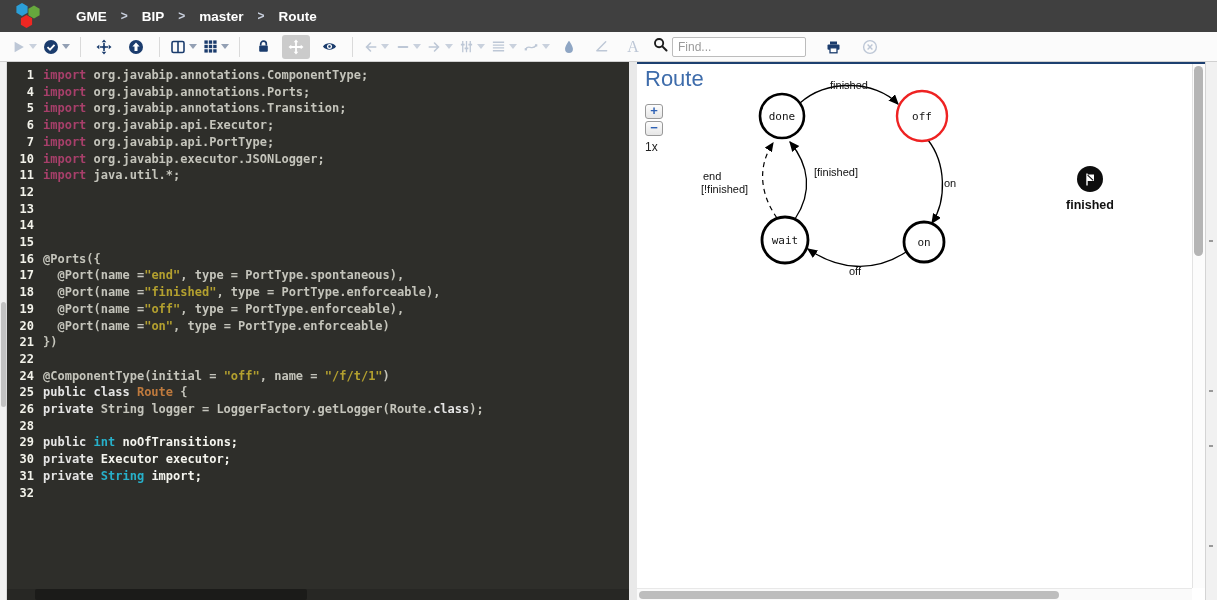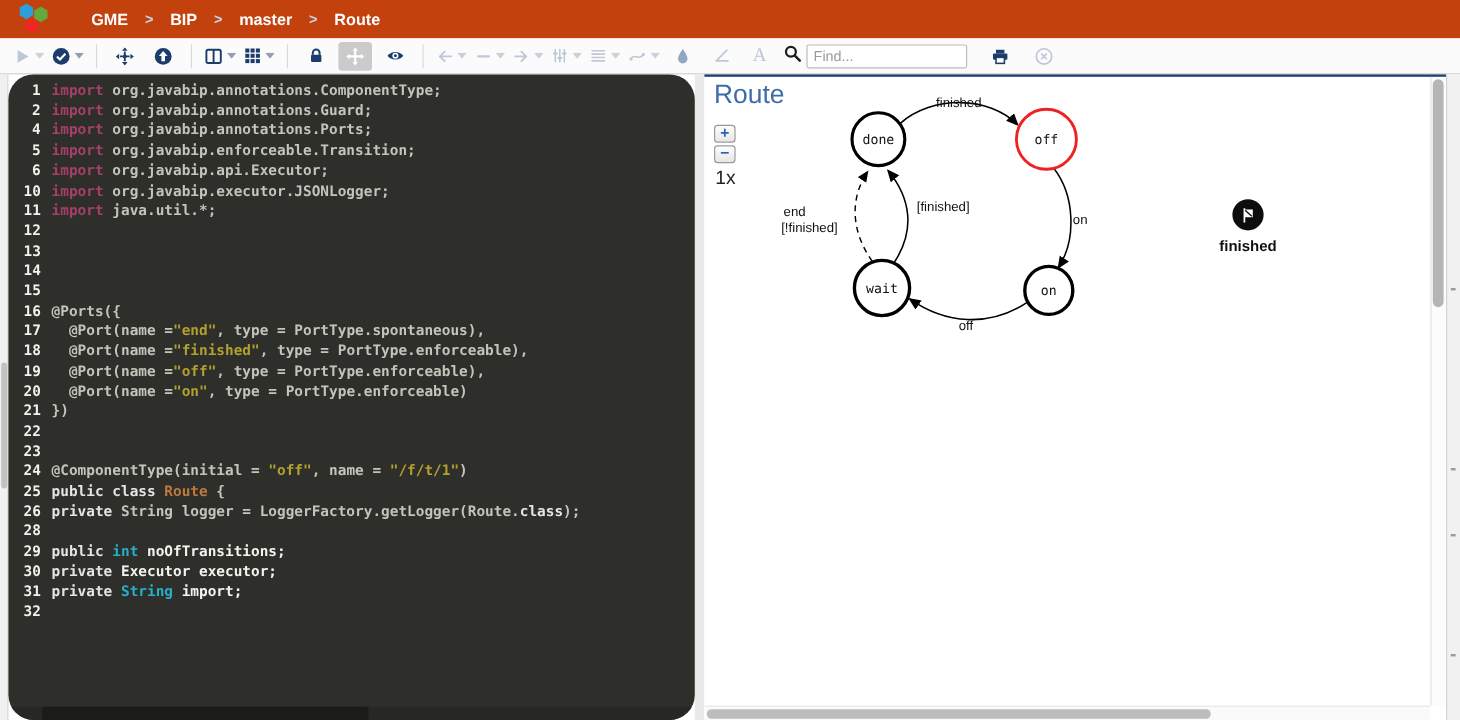--- a/index.html
+++ b/index.html
@@ -5,21 +5,21 @@
   * { box-sizing: border-box; }
   html,body { margin:0; padding:0; }
   body {
     width:1217px; height:600px; overflow:hidden;
     font-family:"Liberation Sans", sans-serif;
     background:#fff;
   }
 
   
   .nav {
-    height:32px; background:#c2410c; display:flex; align-items:center;
+    height:32px; background:#404040; display:flex; align-items:center;
     padding-left:12px; color:#fff;
   }
   .logo { width:34px; height:28px; margin-right:16px; }
   .crumb { font-size:13.5px; font-weight:600; margin:0 14px; cursor:default; }
   .crumb-sep { color:#c9d0de; font-size:12px; font-weight:700; }
 
   
   .toolbar {
     height:30px; background:#fbfbfb; border-bottom:1px solid #d0d0d0;
     display:flex; align-items:center; padding:0 8px;
@@ -42,21 +42,21 @@
   .find-input::placeholder { color:#9a9a9a; }
 
   
   .main { display:flex; height:538px; }
 
   .mini-scroll { width:7px; background:#f1f1f1; border-right:1px solid #dadada; position:relative; }
   .mini-thumb { position:absolute; left:1px; width:5px; top:240px; height:105px;
                 background:#c2c2c2; border-radius:3px; }
 
   
-  .editor { width:572px; background:#2e2e2a; position:relative; overflow:hidden;border-radius:21px; }
+  .editor { width:622px; background:#2e2e2a; position:relative; overflow:hidden; }
   .code-lines {
     padding-top:5px;
     font-family:"DejaVu Sans Mono","Liberation Mono",monospace;
     font-size:12px; font-weight:bold; line-height:16.7px;
   }
   .cl { white-space:pre; }
   .ln { display:inline-block; width:27px; text-align:right; color:#f2f2ea; margin-right:9px; }
   .pl  { color:#c4c4bb; }
   .imp { color:#a73f6a; }
   .kw  { color:#e5e5e5; }
@@ -70,21 +70,21 @@
 
   .gutter { width:8px; background:#e9e9e9; }
 
   
   .panel { flex:1; position:relative; background:#fff; border-top:2px solid #1d4070; overflow:hidden; }
   .panel-title { position:absolute; left:8px; top:2px; font-size:22px; color:#3e6cab; font-weight:500; }
   .zoomctrl { position:absolute; left:8px; top:40px; }
   .zbtn { width:18px; height:15px; border:1px solid #999; border-radius:3px;
           background:linear-gradient(#fdfdfd,#e6e6e6); color:#2f62b5; font-weight:bold;
           font-size:13px; line-height:12px; text-align:center; margin-bottom:2px; cursor:pointer; }
-  .zlevel { font-size:16px; color:#222; margin-top:4px;text-align:right; }
+  .zlevel { font-size:12px; color:#222; margin-top:4px; }
 
   .diagram-svg { position:absolute; left:0; top:0; }
   .state-label { font-family:"DejaVu Sans Mono","Liberation Mono",monospace; font-size:11px; fill:#111; }
   .edge-label { font-family:"Liberation Sans",sans-serif; font-size:11px; fill:#111; }
 
   .port { position:absolute; left:424px; top:102px; width:58px; text-align:center; }
   .port-circle { width:26px; height:26px; border-radius:50%; background:#0d0d0d; margin:0 auto;
                  display:flex; align-items:center; justify-content:center; }
   .port-label { font-weight:bold; font-size:12.5px; margin-top:6px; color:#111; }
 
@@ -307,38 +307,37 @@
 
 <div class="main">
 
   <div class="mini-scroll">
     <div class="mini-thumb"></div>
   </div>
 
   <div class="editor">
     <div class="code-lines">
         <div class="cl"><span class="ln">1</span><span><span class="imp">import </span><span class="pl">org.javabip.annotations.ComponentType;</span></span></div>
-        <div class="cl"><span class="ln">2</span><span><span class="imp">import </span><span class="pl">org.javabip.annotations.Guard;</span></span></div>
         <div class="cl"><span class="ln">4</span><span><span class="imp">import </span><span class="pl">org.javabip.annotations.Ports;</span></span></div>
-        <div class="cl"><span class="ln">5</span><span><span class="imp">import </span><span class="pl">org.javabip.enforceable.Transition;</span></span></div>
+        <div class="cl"><span class="ln">5</span><span><span class="imp">import </span><span class="pl">org.javabip.annotations.Transition;</span></span></div>
         <div class="cl"><span class="ln">6</span><span><span class="imp">import </span><span class="pl">org.javabip.api.Executor;</span></span></div>
+        <div class="cl"><span class="ln">7</span><span><span class="imp">import </span><span class="pl">org.javabip.api.PortType;</span></span></div>
         <div class="cl"><span class="ln">10</span><span><span class="imp">import </span><span class="pl">org.javabip.executor.JSONLogger;</span></span></div>
         <div class="cl"><span class="ln">11</span><span><span class="imp">import </span><span class="pl">java.util.*;</span></span></div>
         <div class="cl"><span class="ln">12</span><span></span></div>
         <div class="cl"><span class="ln">13</span><span></span></div>
         <div class="cl"><span class="ln">14</span><span></span></div>
         <div class="cl"><span class="ln">15</span><span></span></div>
         <div class="cl"><span class="ln">16</span><span><span class="pl">@Ports({</span></span></div>
         <div class="cl"><span class="ln">17</span><span><span class="pl">  @Port(name =</span><span class="str">"end"</span><span class="pl">, type = PortType.spontaneous),</span></span></div>
         <div class="cl"><span class="ln">18</span><span><span class="pl">  @Port(name =</span><span class="str">"finished"</span><span class="pl">, type = PortType.enforceable),</span></span></div>
         <div class="cl"><span class="ln">19</span><span><span class="pl">  @Port(name =</span><span class="str">"off"</span><span class="pl">, type = PortType.enforceable),</span></span></div>
         <div class="cl"><span class="ln">20</span><span><span class="pl">  @Port(name =</span><span class="str">"on"</span><span class="pl">, type = PortType.enforceable)</span></span></div>
         <div class="cl"><span class="ln">21</span><span><span class="pl">})</span></span></div>
         <div class="cl"><span class="ln">22</span><span></span></div>
-        <div class="cl"><span class="ln">23</span><span></span></div>
         <div class="cl"><span class="ln">24</span><span><span class="pl">@ComponentType(initial = </span><span class="str">"off"</span><span class="pl">, name = </span><span class="str">"/f/t/1"</span><span class="pl">)</span></span></div>
         <div class="cl"><span class="ln">25</span><span><span class="kw">public class </span><span class="cls">Route</span><span class="pl"> {</span></span></div>
         <div class="cl"><span class="ln">26</span><span><span class="kw">private</span><span class="pl"> String logger = LoggerFactory.getLogger(Route.</span><span class="kw">class</span><span class="pl">);</span></span></div>
         <div class="cl"><span class="ln">28</span><span></span></div>
         <div class="cl"><span class="ln">29</span><span><span class="kw">public </span><span class="typ">int</span><span class="id"> noOfTransitions;</span></span></div>
         <div class="cl"><span class="ln">30</span><span><span class="kw">private </span><span class="id">Executor executor;</span></span></div>
         <div class="cl"><span class="ln">31</span><span><span class="kw">private </span><span class="typ">String</span><span class="id"> import;</span></span></div>
         <div class="cl"><span class="ln">32</span><span></span></div>
       </div>
     <div class="ed-hscroll">

